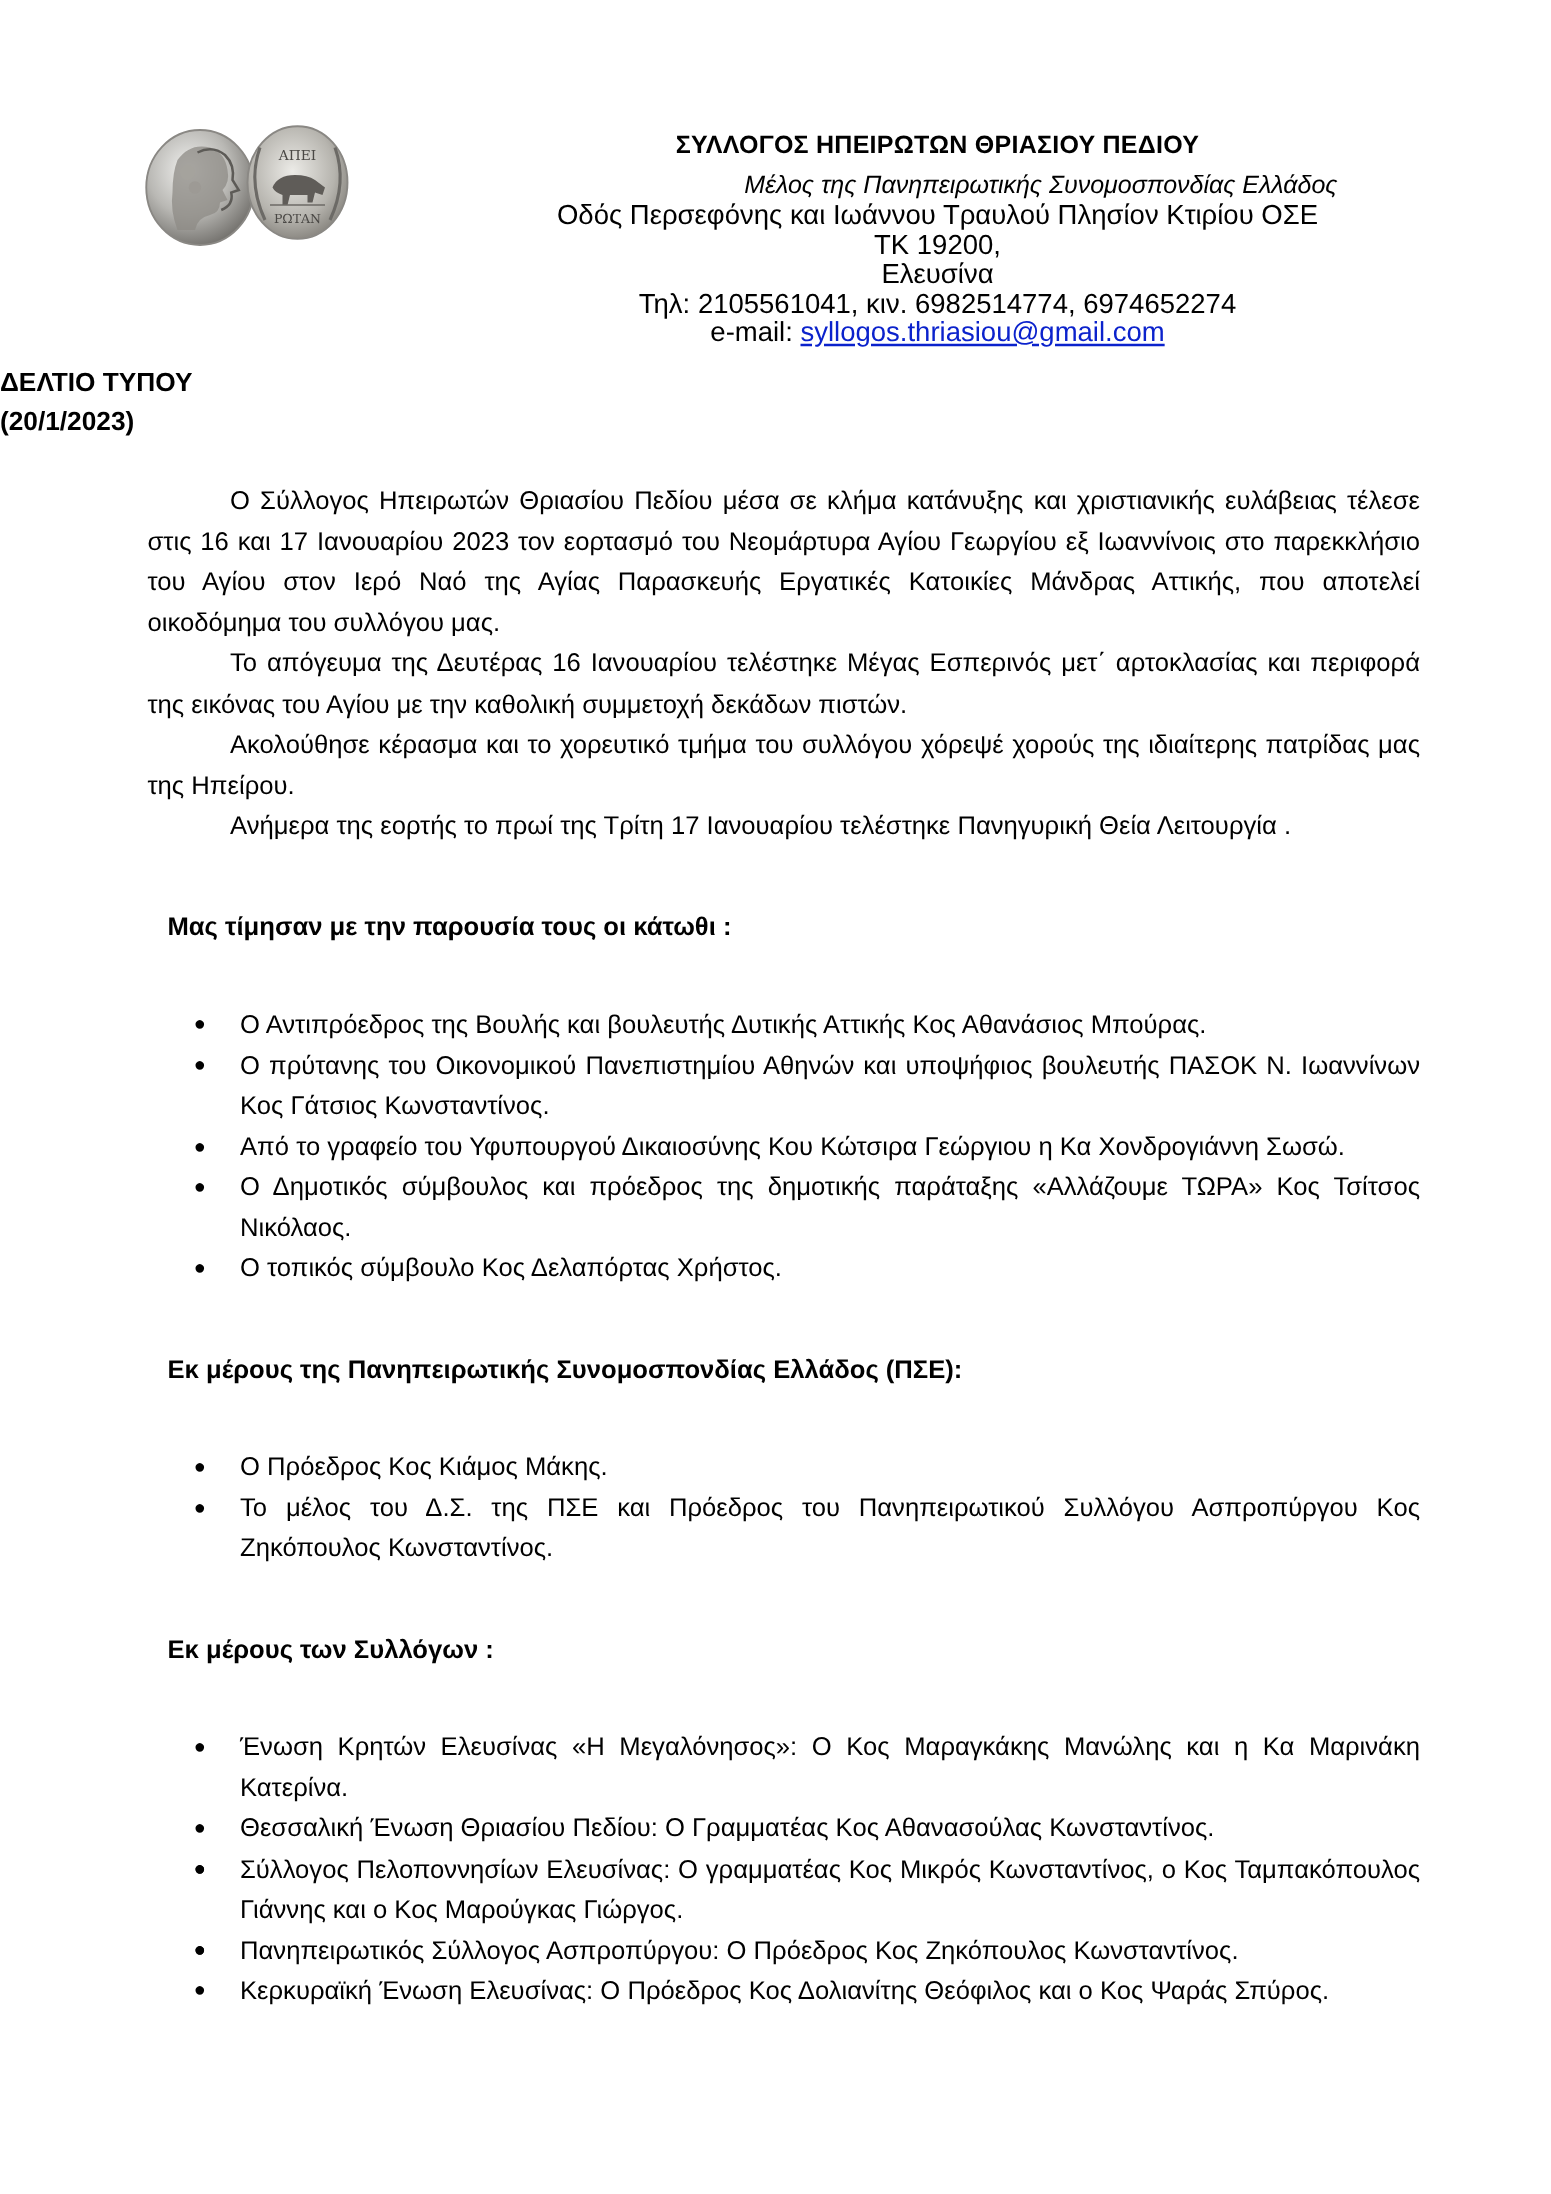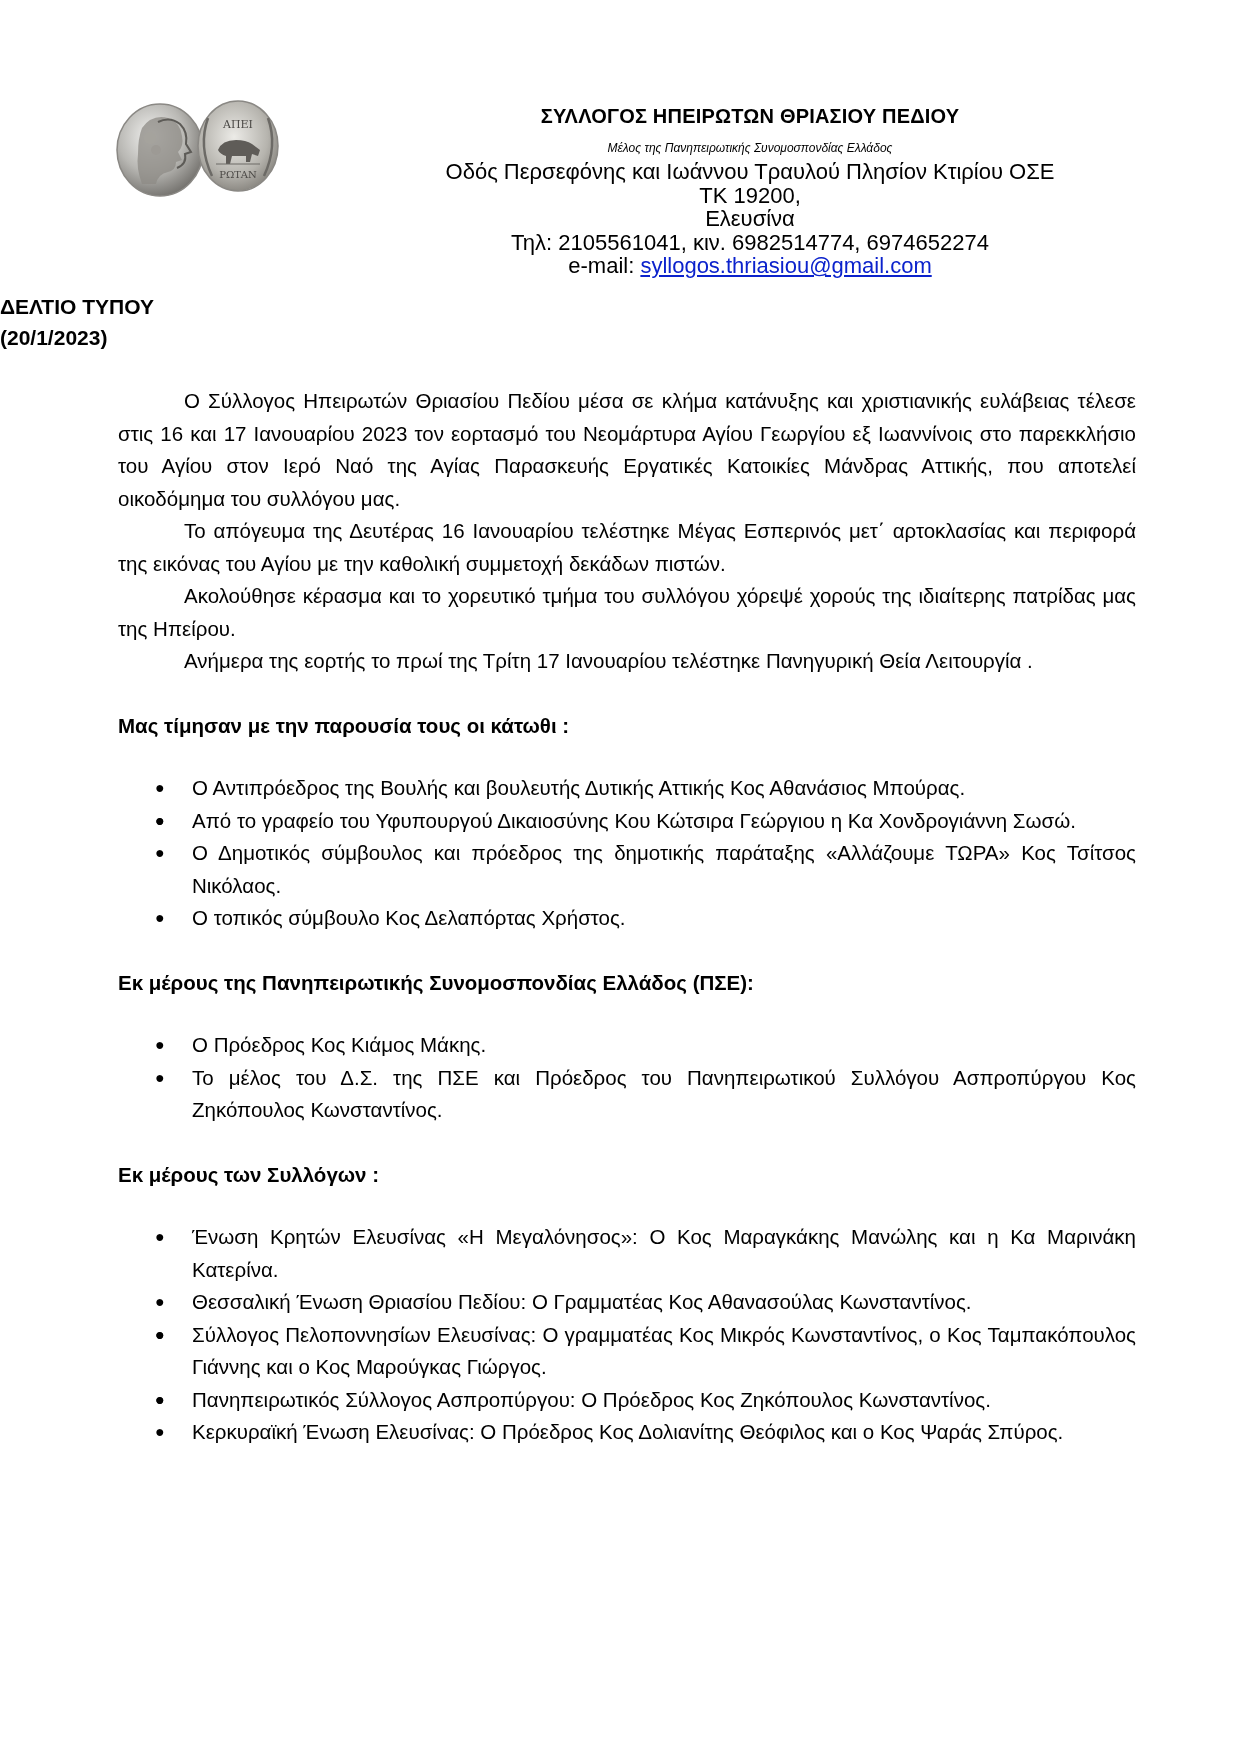--- a/index.html
+++ b/index.html
@@ -13,34 +13,34 @@
     }
     .page { position: absolute; left: 0; top: 0; width: 1241px; height: 1755px; background: #fff; }
 
     
     .logo { position: absolute; left: 112px; top: 88px; width: 170px; height: 130px; }
     .letterhead {
       position: absolute; left: 430px; top: 100px; width: 640px;
       text-align: center;
     }
     .org-name { font-size: 20px; font-weight: bold; letter-spacing: 0.2px; line-height: 32px; margin: 0; }
-    .org-sub { font-size: 12px; font-style: italic; line-height: 24px; margin-top: 4px; }
+    .org-sub { font-size: 20px; font-style: italic; line-height: 24px; margin-top: 4px; text-align: right; }
     .org-line { font-size: 22px; line-height: 23.5px; }
     .org-email a { color: #1a0dab; color: #0b22cc; text-decoration: underline; }
 
     .title-block { position: absolute; left: 0; width: 1241px; top: 291px; }
     .doc-title { font-size: 21px; font-weight: bold; line-height: 31px; }
 
     
     .content {
       position: absolute; left: 118px; top: 385px; width: 1018px;
       font-size: 20.5px; line-height: 32.5px;
     }
     .para { text-align: justify; text-indent: 66px; margin: 0; }
-    .section-heading { font-weight: bold; margin: 0; }
+    .section-heading { font-weight: bold; margin: 16px; }
     ul.bullets { list-style: none; margin: 0; padding: 0; }
     ul.bullets li {
       position: relative; padding-left: 74px; text-align: justify; margin: 0;
     }
     ul.bullets li .bullet {
       position: absolute; left: 37px; top: 0; font-size: 16px;
     }
     .gap-a { height: 32px; }
     .gap-b { height: 30px; }
   </style>
@@ -100,21 +100,21 @@
     <p class="para">Ο Σύλλογος Ηπειρωτών Θριασίου Πεδίου μέσα σε κλήμα κατάνυξης και χριστιανικής ευλάβειας τέλεσε στις 16 και 17 Ιανουαρίου 2023 τον εορτασμό του Νεομάρτυρα Αγίου Γεωργίου εξ Ιωαννίνοις στο παρεκκλήσιο του Αγίου στον Ιερό Ναό της Αγίας Παρασκευής Εργατικές Κατοικίες Μάνδρας Αττικής, που αποτελεί οικοδόμημα του συλλόγου μας.</p>
     <p class="para">Το  απόγευμα της Δευτέρας 16 Ιανουαρίου τελέστηκε  Μέγας Εσπερινός μετ΄ αρτοκλασίας και περιφορά της εικόνας του Αγίου με την καθολική συμμετοχή δεκάδων πιστών.</p>
     <p class="para">Ακολούθησε  κέρασμα και το χορευτικό τμήμα του συλλόγου χόρεψέ χορούς της ιδιαίτερης πατρίδας μας της Ηπείρου.</p>
     <p class="para">Ανήμερα της εορτής το πρωί της  Τρίτη 17 Ιανουαρίου τελέστηκε Πανηγυρική Θεία Λειτουργία .</p>
 
     <div class="gap-a"></div>
     <p class="section-heading">Μας τίμησαν με την παρουσία τους οι κάτωθι :</p>
     <div class="gap-b"></div>
     <ul class="bullets">
       <li><span class="bullet">●</span><span>Ο Αντιπρόεδρος της Βουλής και βουλευτής Δυτικής Αττικής Κος Αθανάσιος Μπούρας.</span></li>
-      <li><span class="bullet">●</span></li>
+      <li><span class="bullet">●</span><span>Ο πρύτανης του Οικονομικού Πανεπιστημίου Αθηνών και υποψήφιος βουλευτής ΠΑΣΟΚ  Ν. Ιωαννίνων Κος Γάτσιος Κωνσταντίνος.</span></li>
       <li><span class="bullet">●</span><span>Από το γραφείο του Υφυπουργού Δικαιοσύνης Κου Κώτσιρα Γεώργιου η Κα Χονδρογιάννη Σωσώ.</span></li>
       <li><span class="bullet">●</span><span>Ο Δημοτικός σύμβουλος και πρόεδρος της δημοτικής παράταξης «Αλλάζουμε ΤΩΡΑ» Κος Τσίτσος Νικόλαος.</span></li>
       <li><span class="bullet">●</span><span>Ο τοπικός σύμβουλο Κος Δελαπόρτας Χρήστος.</span></li>
     </ul>
 
     <div class="gap-a"></div>
     <p class="section-heading">Εκ μέρους της Πανηπειρωτικής Συνομοσπονδίας Ελλάδος (ΠΣΕ):</p>
     <div class="gap-b"></div>
     <ul class="bullets">
       <li><span class="bullet">●</span><span>Ο Πρόεδρος Κος Κιάμος Μάκης.</span></li>

